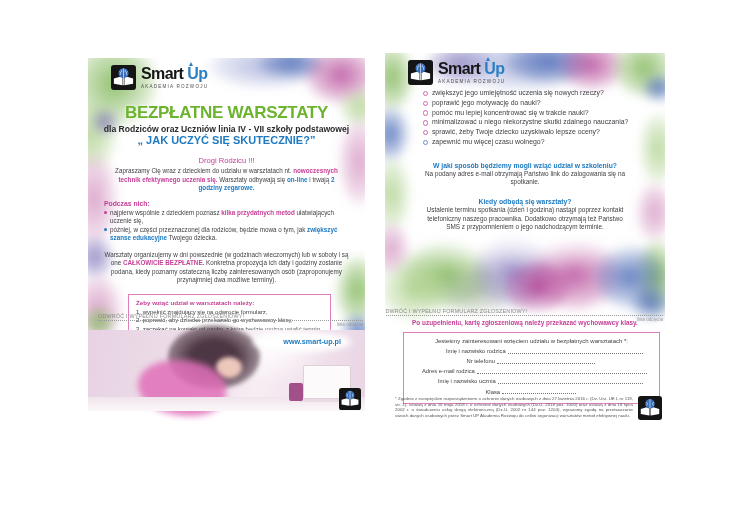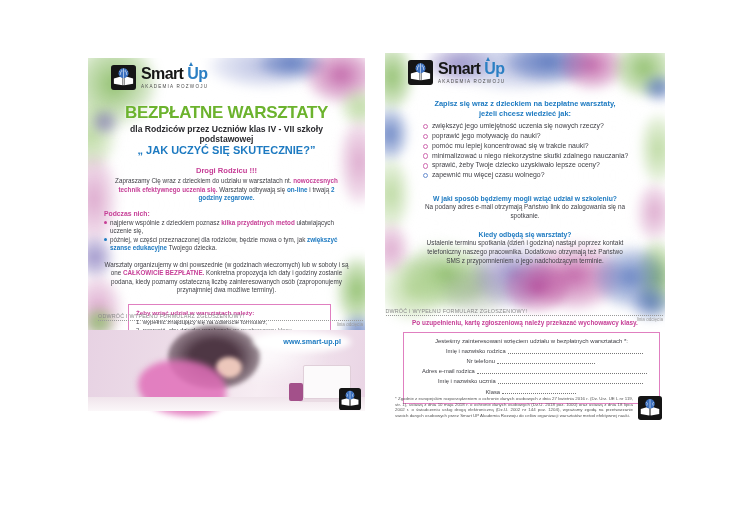--- a/index.html
+++ b/index.html
@@ -37,21 +37,21 @@
   .brand-up { color:#2b7fc3; position:relative; display:inline-block; }
   .brand-up::before { content:""; position:absolute; left:2px; top:-4px;
     border-left:2.5px solid transparent; border-right:2.5px solid transparent; border-bottom:4px solid #2b7fc3; }
   .brand-tagline { font-size:4.6px; letter-spacing:1.2px; color:#4e4e4e; display:block; margin-top:1.5px; }
 
   
   .headline { margin-top:13px; font-size:17px; font-weight:bold; color:#6cb32e;
     letter-spacing:-0.3px; text-shadow:0 0 3px rgba(255,255,255,0.95); }
   .audience { font-size:8.6px; font-weight:bold; color:#2a2a2e; margin-top:1px; }
   .quote    { font-size:11px; font-weight:bold; color:#1d7ac1; }
-  .greeting { margin-top:10px; font-size:7.6px; font-weight:bold; color:#c63e96; }
+  .greeting { margin-top:10px; font-size:7.6px; font-weight:normal; color:#c63e96; }
   .intro { margin:2px 4px 0; font-size:6.3px; line-height:1.35; }
   .hl-pink { color:#c63e96; font-weight:bold; }
   .hl-blue { color:#1d7ac1; font-weight:bold; }
   .during { text-align:left; margin:7px 0 0 2px; }
   .during-heading { font-size:6.8px; font-weight:bold; color:#c63e96; }
   .during ul { list-style:none; margin:2px 0 0; padding:0; }
   .during li { font-size:6.3px; line-height:1.35; display:flex; gap:3px; }
   .dot { width:3px; height:3px; border-radius:50%; margin-top:2.6px; flex:none; }
   .dot-pink { background:#c63e96; } .dot-blue { background:#1d7ac1; }
   .organize { margin:8px 0 0; font-size:6.3px; line-height:1.35; }
@@ -154,21 +154,21 @@
               <path d="M13 3.5 V13.5 M9 6.5 Q11 8 9.5 10.5 M17 6.5 Q15 8 16.5 10.5 M10.5 4.8 Q12 6 11 7.5 M15.5 4.8 Q14 6 15 7.5" stroke="#fff" stroke-width="0.6" fill="none"></path>
             </svg>
         </span>
         <span class="logo-text">
           <span class="brand-line"><span>Smart</span> <span class="brand-up">Up</span></span>
           <span class="brand-tagline">AKADEMIA ROZWOJU</span>
         </span>
       </div>
 
       <div class="headline">BEZPŁATNE WARSZTATY</div>
-      <div class="audience">dla Rodziców przez Uczniów  klas IV - VII szkoły podstawowej</div>
+      <div class="audience">dla Rodziców oraz Uczniów  linia IV - VII szkoły podstawowej</div>
       <div class="quote">„ JAK UCZYĆ SIĘ SKUTECZNIE?”</div>
       <div class="greeting">Drogi Rodzicu !!!</div>
 
       <p class="intro"><span>Zapraszamy Cię wraz z dzieckiem do udziału w warsztatach nt. </span><span class="hl-pink">nowoczesnych technik efektywnego uczenia się.</span><span> Warsztaty odbywają się </span><span class="hl-blue">on-line</span><span> i trwają </span><span class="hl-blue">2 godziny zegarowe.</span></p>
 
       <div class="during">
         <div class="during-heading">Podczas nich:</div>
         <ul>
           <li>
               <span class="dot dot-pink"></span>
@@ -259,24 +259,20 @@
               <circle cx="13" cy="8.5" r="5.2" fill="#3a6fbe"></circle>
               <path d="M13 3.5 V13.5 M9 6.5 Q11 8 9.5 10.5 M17 6.5 Q15 8 16.5 10.5 M10.5 4.8 Q12 6 11 7.5 M15.5 4.8 Q14 6 15 7.5" stroke="#fff" stroke-width="0.6" fill="none"></path>
             </svg>
         </span>
         <span class="logo-text">
           <span class="brand-line"><span>Smart</span> <span class="brand-up">Up</span></span>
           <span class="brand-tagline">AKADEMIA ROZWOJU</span>
         </span>
       </div>
 
-      <div class="r-heading">
-        <div>Zapisz się wraz z dzieckiem na bezpłatne warsztaty,</div>
-        <div>jeżeli chcesz wiedzieć jak:</div>
-      </div>
 
       <ul class="r-bullets">
         <li>
             <span class="ring"></span>
             <span>zwiększyć jego umiejętność uczenia się nowych rzeczy?</span>
           </li>
         <li>
             <span class="ring"></span>
             <span>poprawić jego motywację do nauki?</span>
           </li>

